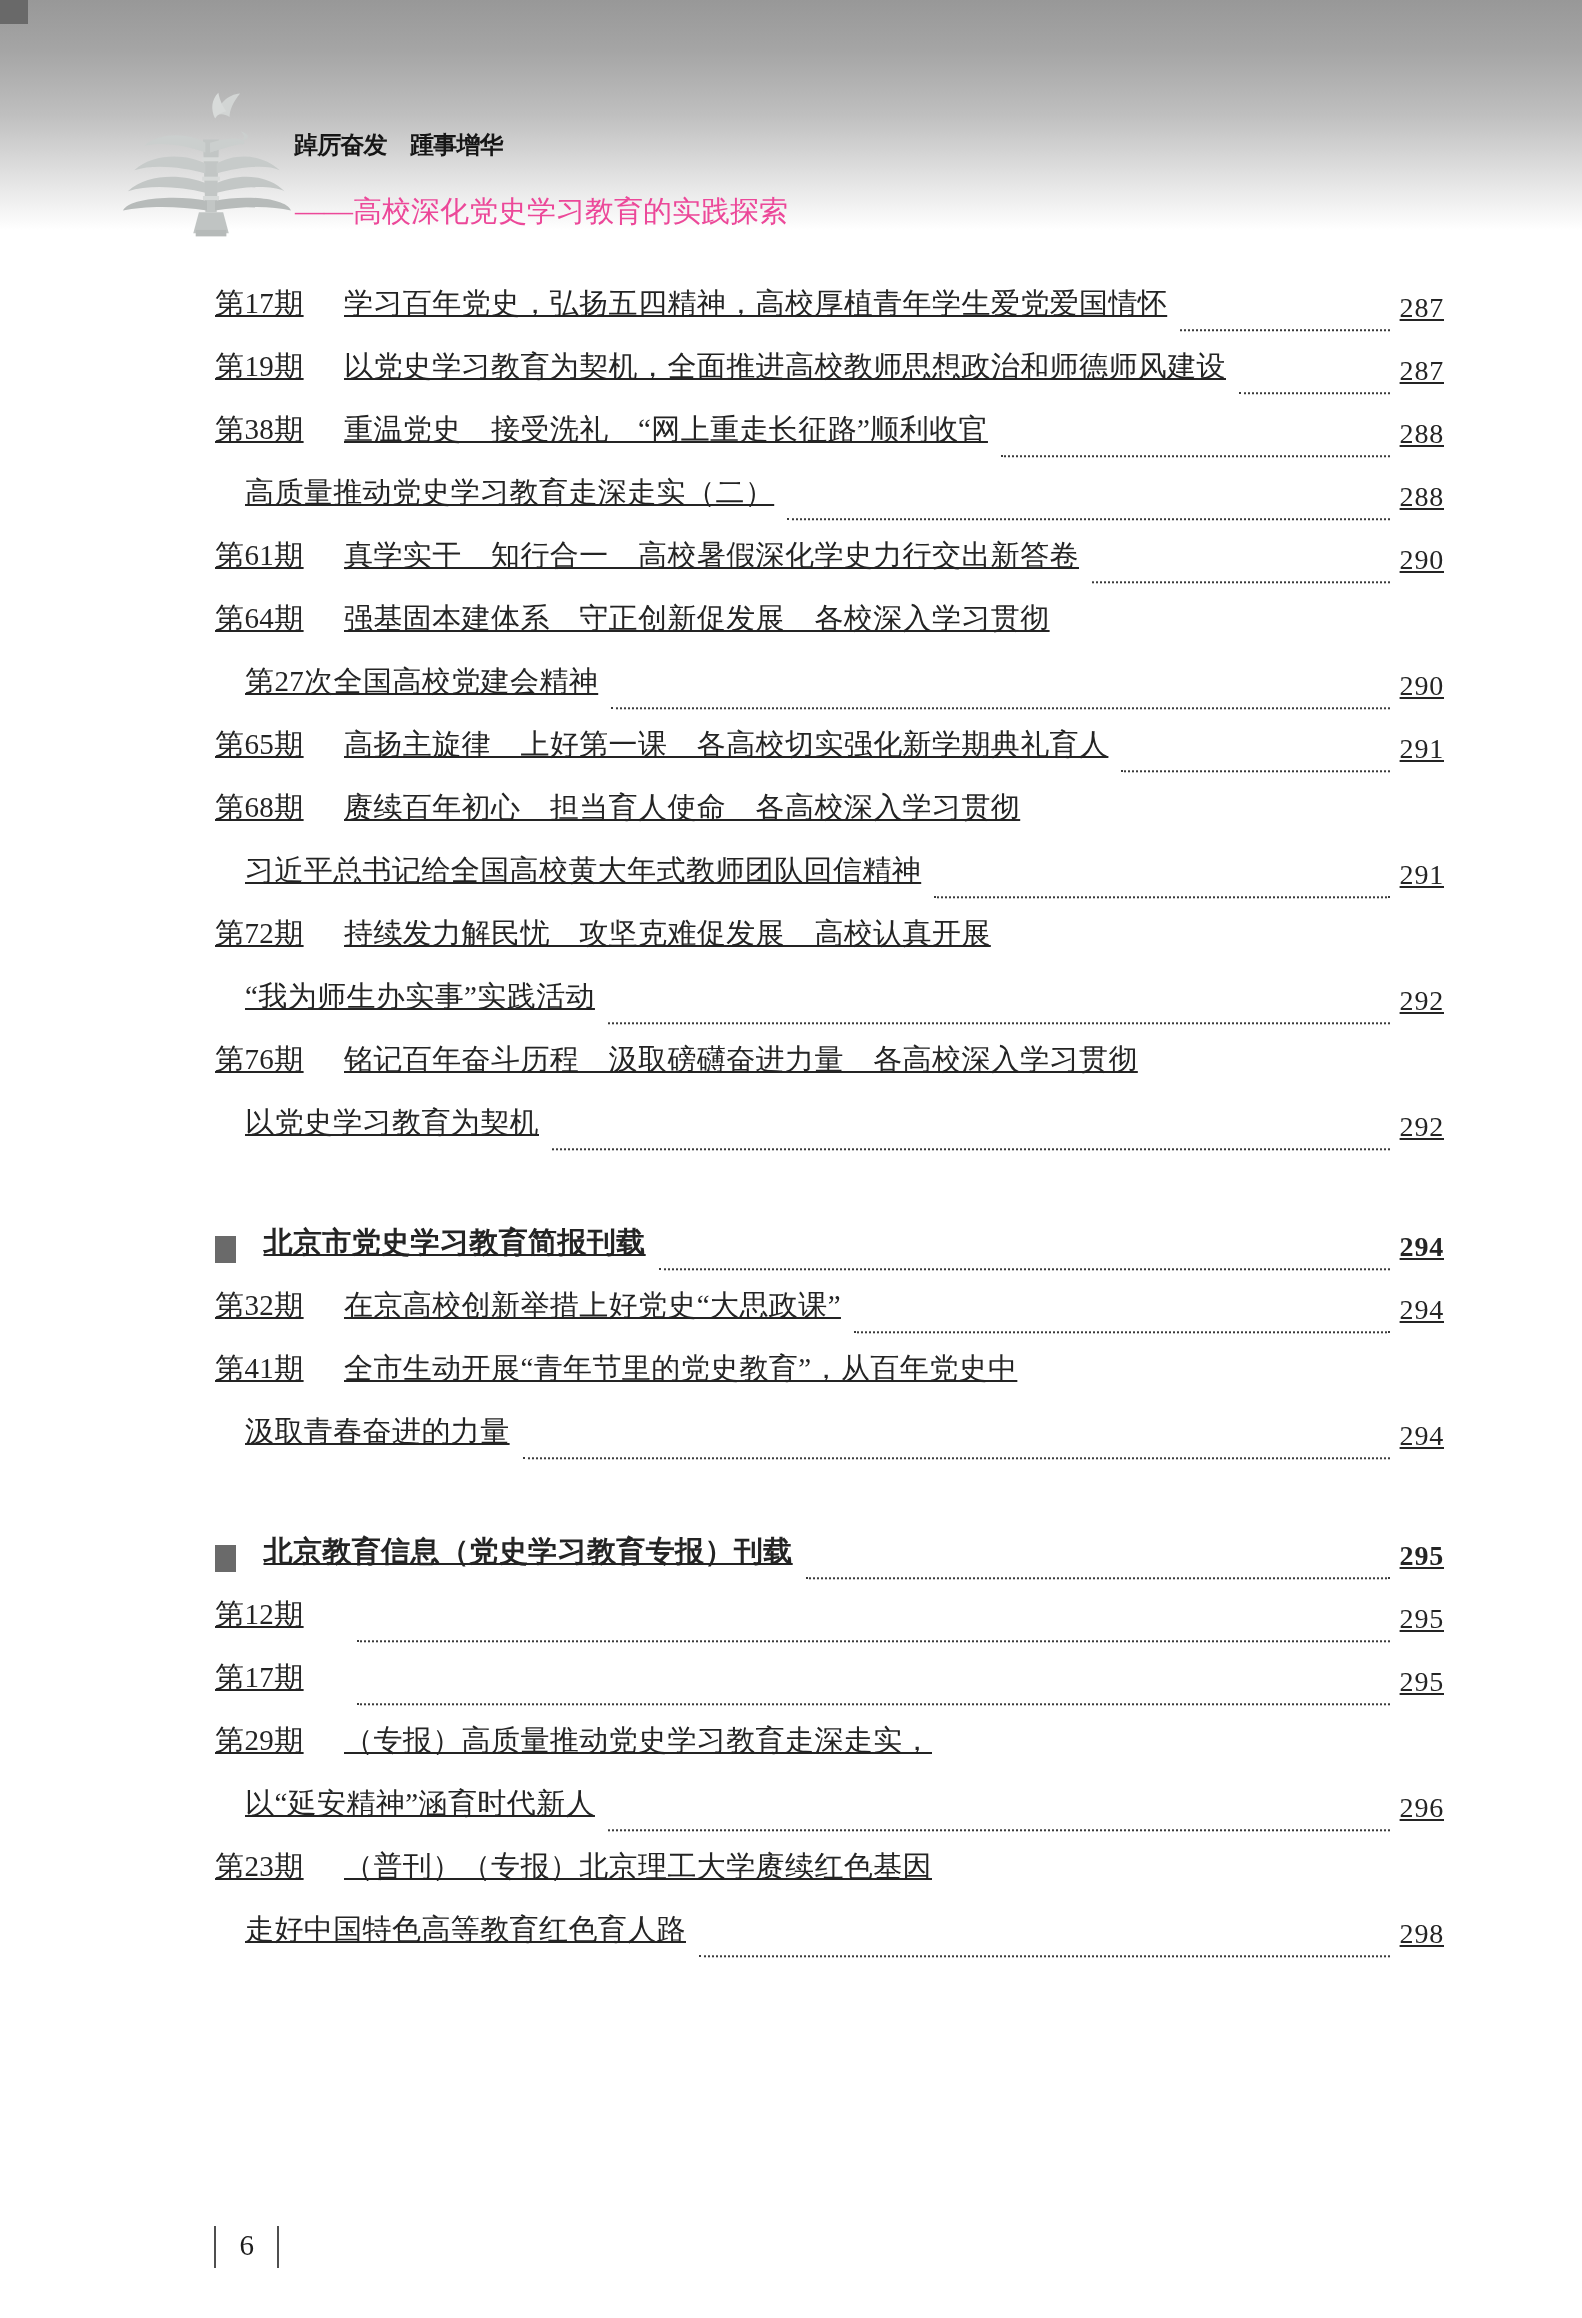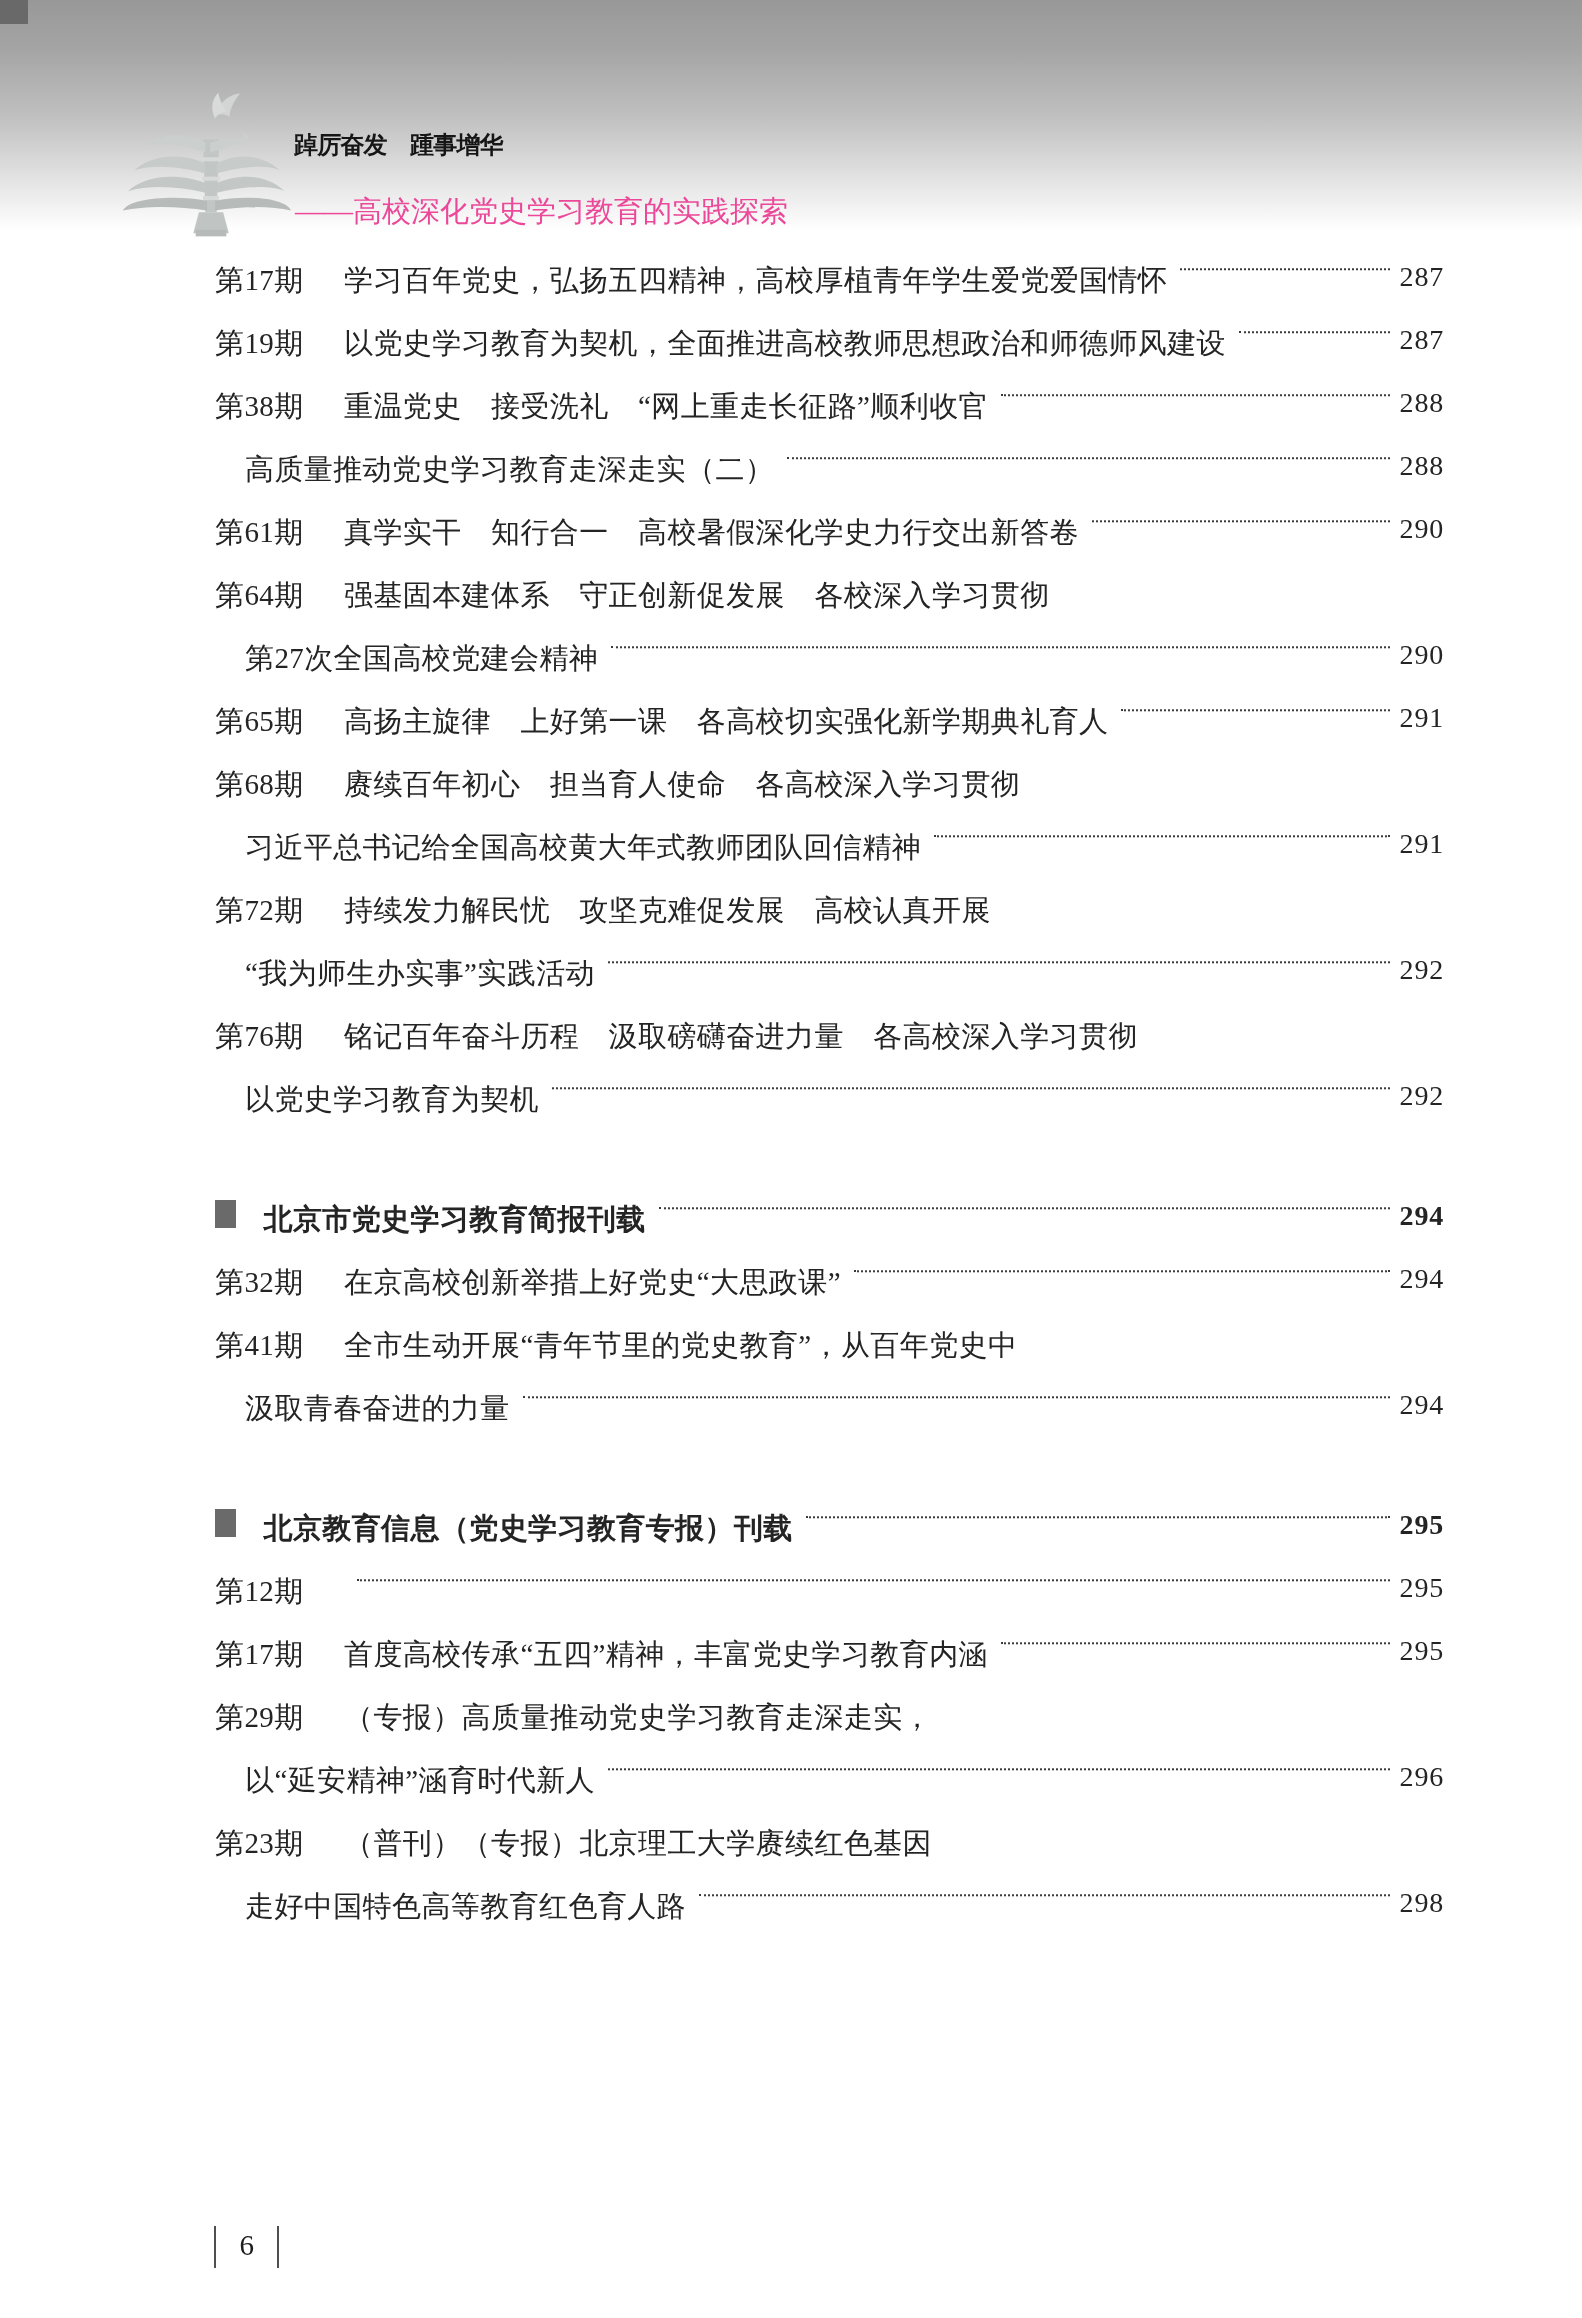--- a/index.html
+++ b/index.html
@@ -27,21 +27,21 @@
   }
   .header-subtitle{
     position:absolute;left:295px;top:193px;
     font-size:29px;font-weight:500;color:#ec4899;
     line-height:1.25;white-space:nowrap;
   }
   .toc{
     position:absolute;left:215px;top:261px;width:1229px;
     font-size:29px;font-weight:500;letter-spacing:0.4px;
   }
-  .toc-row{display:flex;align-items:flex-start;height:63px;white-space:nowrap;}
+  .toc-row{display:flex;align-items:flex-end;height:63px;white-space:nowrap;text-decoration:underline;}
   .toc-row.continuation{padding-left:30px;}
   .toc-row.section{margin-top:57px;font-weight:600;}
   .marker{width:21px;height:27.5px;background:#6a6a6a;margin-right:27.5px;flex:none;}
   .label{width:129px;flex:none;}
   .title{flex:none;}
   .leader{
     flex:1 1 auto;min-width:21px;height:0;
     border-bottom:2.4px dotted #3a3a3a;
     margin:0 9.7px 0 13px;transform:translateY(7.3px);
   }
@@ -190,21 +190,20 @@
         <span class="leader"></span>
         <span class="pagenum">295</span>
       </div>
       <div class="toc-row entry">
         <span class="label">第12期</span>
         <span class="leader"></span>
         <span class="pagenum">295</span>
       </div>
       <div class="toc-row entry">
         <span class="label">第17期</span>
-        <span class="title">首度高校传承“五四”精神，丰富党史学习教育内涵</span>
         <span class="leader"></span>
         <span class="pagenum">295</span>
       </div>
       <div class="toc-row entry">
         <span class="label">第29期</span>
         <span class="title">（专报）高质量推动党史学习教育走深走实，</span>
       </div>
       <div class="toc-row continuation">
         <span class="title">以“延安精神”涵育时代新人</span>
         <span class="leader"></span>

